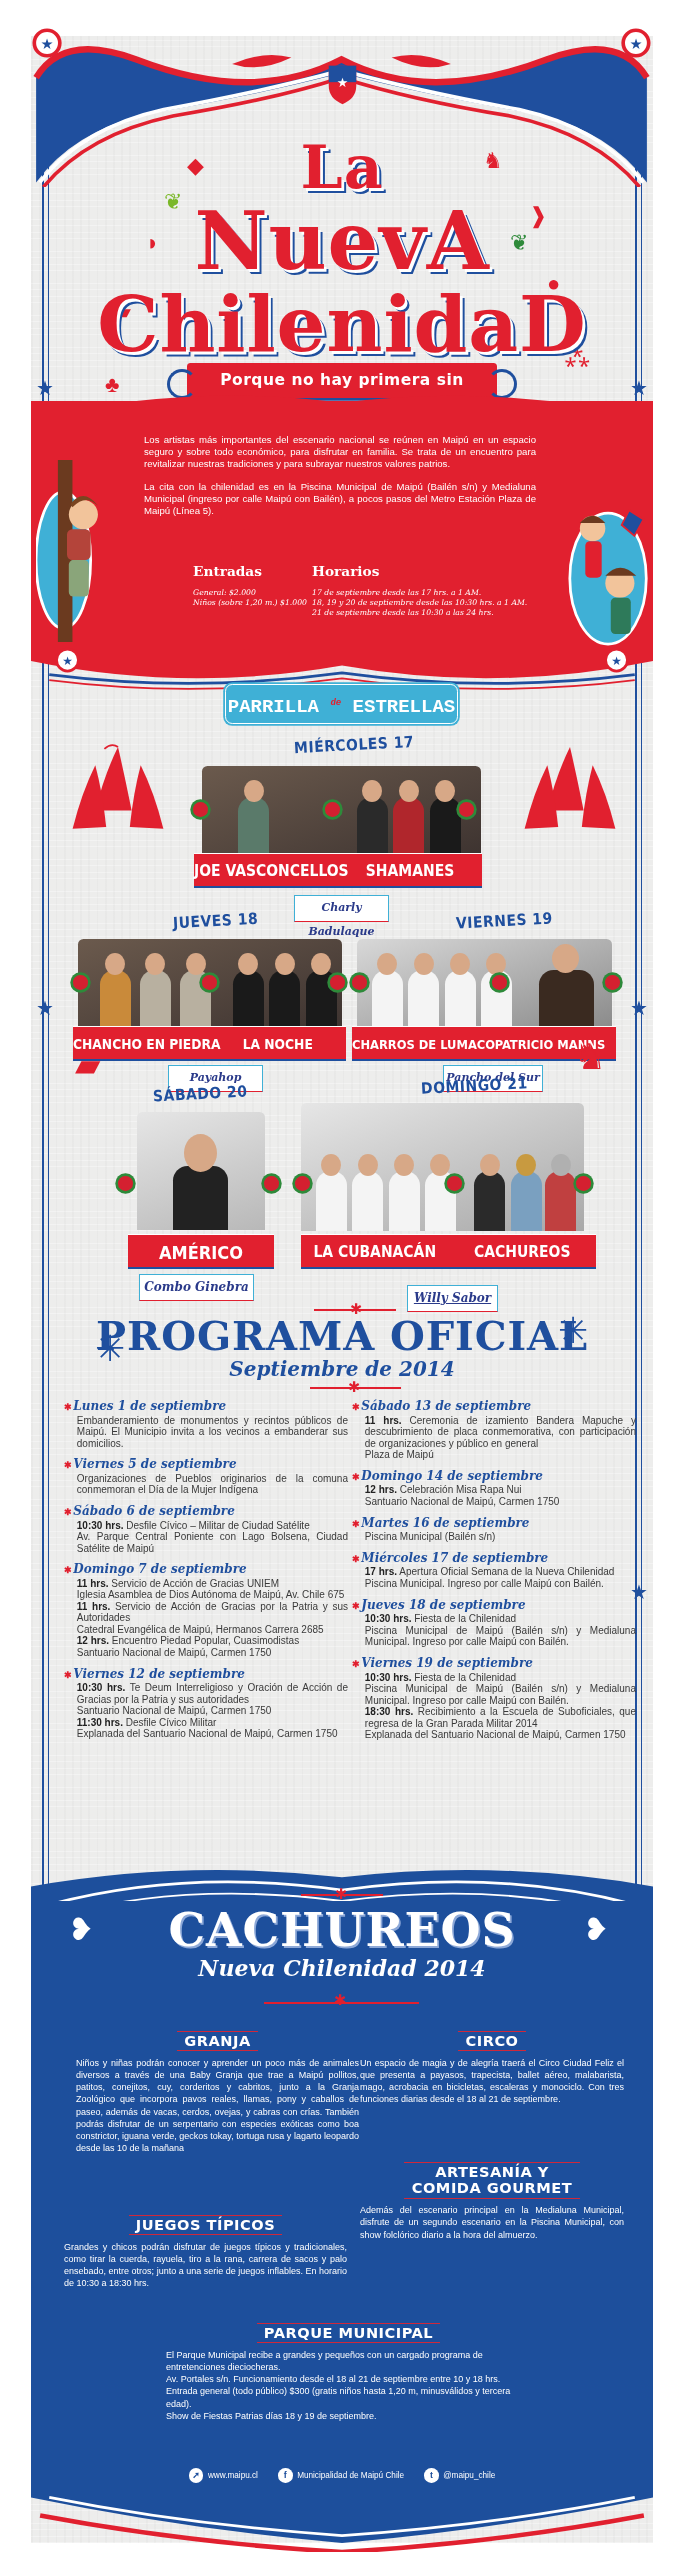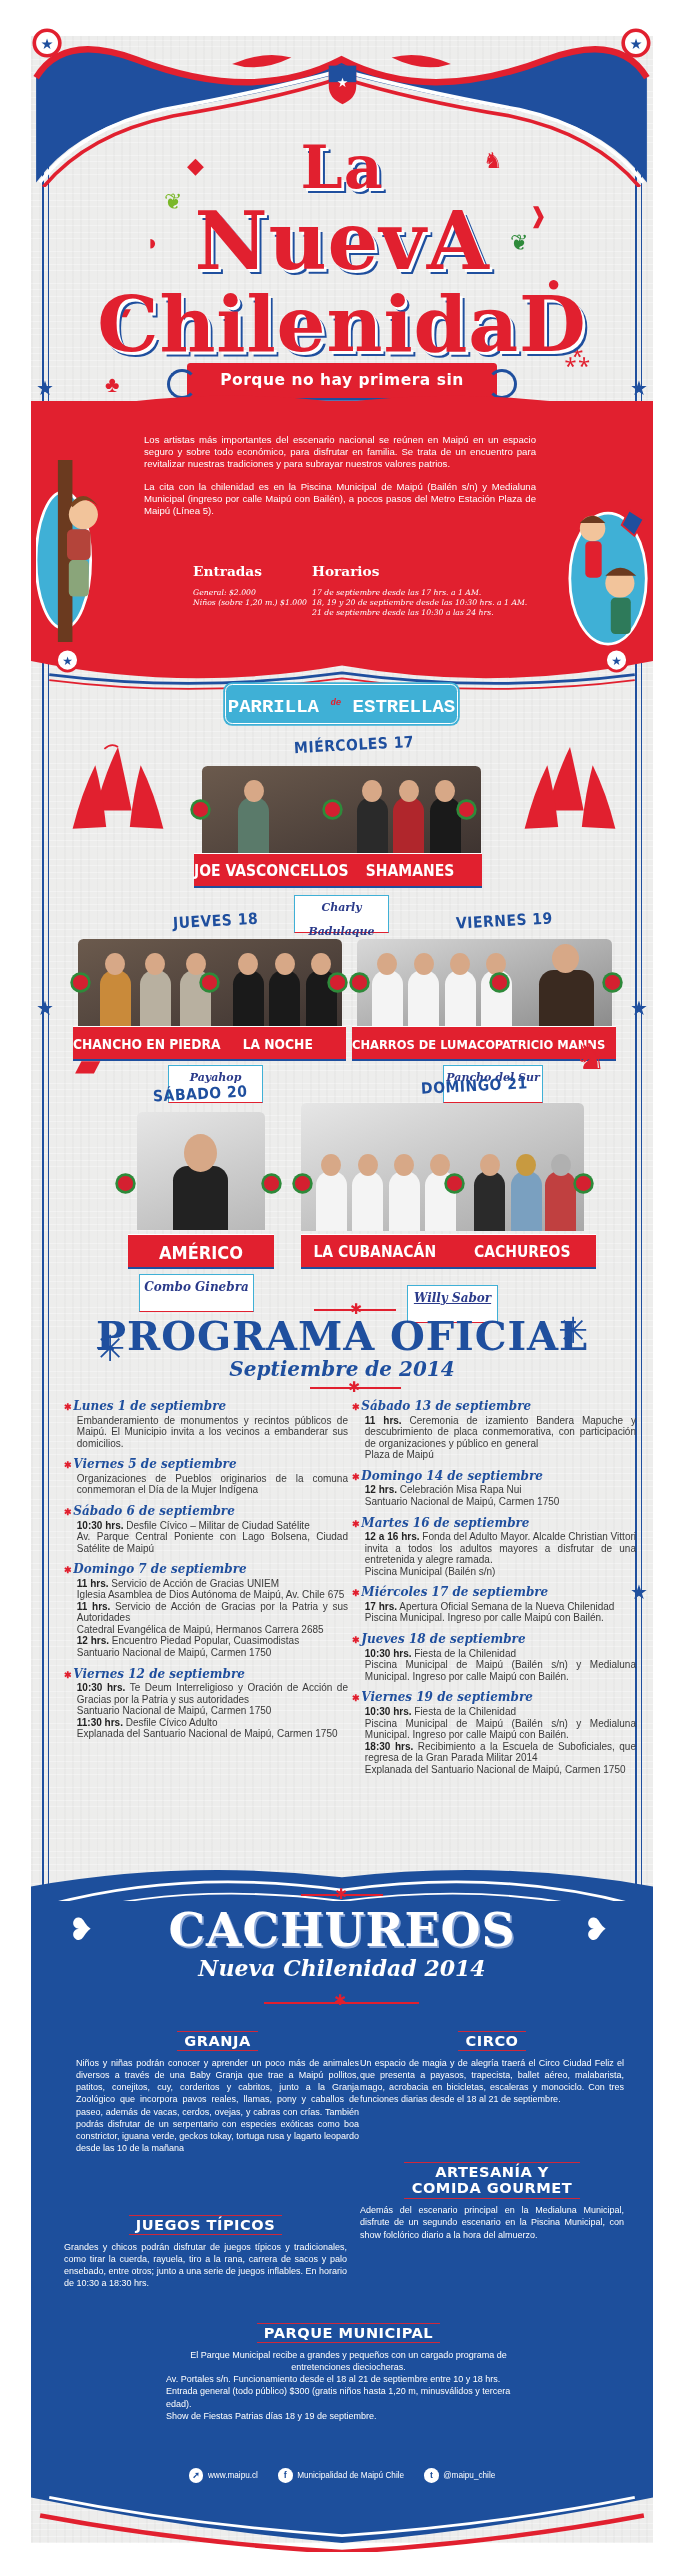--- a/index.html
+++ b/index.html
@@ -60,21 +60,21 @@
   .bell { position: absolute; width: 100px; height: 118px; }
 
   
   .day-label { position: absolute; color: #1f4f9e; font-weight: bold; font-size: 15.5px; font-family: "DejaVu Sans Condensed", "DejaVu Sans", sans-serif; letter-spacing: 0.5px; transform: rotate(-3deg); }
   .photo { position: absolute; background: linear-gradient(160deg, #6b5a4d, #3d3330); border-radius: 5.5px 5.5px 0 0; overflow: hidden; }
   .photo .fig { position: absolute; bottom: 0; width: 31px; height: 60px; border-radius: 14.6px 14.6px 0 0; }
   .photo .head { position: absolute; width: 20px; height: 22px; border-radius: 50%; background: #d7a887; }
   .flower { position: absolute; width: 14.6px; height: 14.6px; border-radius: 50%; background: #d42030; box-shadow: 0 0 0 2.7px #2e8a3a; }
   .ribbon { position: absolute; height: 35px; background: #e1202f; color: #ffffff; font-weight: bold; font-size: 15.5px; line-height: 35px; text-align: center; border-bottom: 2.7px solid #1f4f9e; border-top: 1.8px solid #ffffff; font-family: "DejaVu Sans Condensed", "DejaVu Sans", sans-serif; white-space: nowrap; }
   .ribbon .half { display: inline-block; width: 50%; text-align: center; }
-  .tag { position: absolute; height: 38px; background: #ffffff; border: 1.8px solid #3fb0d6; border-bottom: 1.8px solid #e1202f; color: #2a3a8a; font-family: "DejaVu Serif", serif; font-weight: bold; font-style: italic; font-size: 11px; text-align: center; line-height: 24px; }
+  .tag { position: absolute; height: 27px; background: #ffffff; border: 1.8px solid #3fb0d6; border-bottom: 1.8px solid #e1202f; color: #2a3a8a; font-family: "DejaVu Serif", serif; font-weight: bold; font-style: italic; font-size: 11px; text-align: center; line-height: 24px; }
 
   
   .programa-title { position: absolute; left: 0; top: 1294px; width: 684px; text-align: center; color: #1f4f9e; font-family: "DejaVu Serif", serif; font-weight: bold; }
   .programa-title .big { font-size: 40px; line-height: 44px; letter-spacing: 0.9px; }
   .programa-title .sub { font-size: 20px; font-style: italic; line-height: 22px; }
   .flourish { position: absolute; height: 1.8px; background: #e1202f; }
   .flourish-star { position: absolute; color: #e1202f; font-size: 14.6px; line-height: 1; }
   .big-star { position: absolute; color: #1f4f9e; font-size: 36px; line-height: 1; }
 
   .program-col { position: absolute; top: 1399px; width: 284px; }
@@ -368,21 +368,21 @@
           <div><span>Catedral Evangélica de Maipú, Hermanos Carrera 2685</span></div>
           <div><b>12 hrs.</b> <span>Encuentro Piedad Popular, Cuasimodistas</span></div>
           <div><span>Santuario Nacional de Maipú, Carmen 1750</span></div>
         </div>
       </div>
       <div class="event">
         <div class="event-day"><span class="bullet">✱</span><span>Viernes 12 de septiembre</span></div>
         <div class="event-body">
           <div><b>10:30 hrs.</b> <span>Te Deum Interreligioso y Oración de Acción de Gracias por la Patria y sus autoridades</span></div>
           <div><span>Santuario Nacional de Maipú, Carmen 1750</span></div>
-          <div><b>11:30 hrs.</b> <span>Desfile Cívico Adulto</span></div>
+          <div><b>11:30 hrs.</b> <span>Desfile Cívico Militar</span></div>
           <div><span>Explanada del Santuario Nacional de Maipú, Carmen 1750</span></div>
         </div>
       </div>
     </div>
   <div class="program-col right" id="prog-right">
       <div class="event">
         <div class="event-day"><span class="bullet">✱</span><span>Sábado 13 de septiembre</span></div>
         <div class="event-body">
           <div><b>11 hrs.</b> <span>Ceremonia de izamiento Bandera Mapuche y descubrimiento de placa conmemorativa, con participación de organizaciones y público en general</span></div>
           <div><span>Plaza de Maipú</span></div>
@@ -391,21 +391,20 @@
       <div class="event">
         <div class="event-day"><span class="bullet">✱</span><span>Domingo 14 de septiembre</span></div>
         <div class="event-body">
           <div><b>12 hrs.</b> <span>Celebración Misa Rapa Nui</span></div>
           <div><span>Santuario Nacional de Maipú, Carmen 1750</span></div>
         </div>
       </div>
       <div class="event">
         <div class="event-day"><span class="bullet">✱</span><span>Martes 16 de septiembre</span></div>
         <div class="event-body">
-          <div><b>12 a 16 hrs.</b> <span>Fonda del Adulto Mayor. Alcalde Christian Vittori invita a todos los adultos mayores a disfrutar de una entretenida y alegre ramada.</span></div>
           <div><span>Piscina Municipal (Bailén s/n)</span></div>
         </div>
       </div>
       <div class="event">
         <div class="event-day"><span class="bullet">✱</span><span>Miércoles 17 de septiembre</span></div>
         <div class="event-body">
           <div><b>17 hrs.</b> <span>Apertura Oficial Semana de la Nueva Chilenidad</span></div>
           <div><span>Piscina Municipal. Ingreso por calle Maipú con Bailén.</span></div>
         </div>
       </div>
@@ -465,21 +464,21 @@
   <div class="attr-block" style="left:360px;top:2162px;width:264px;">
     <h4>
         <span>ARTESANÍA Y</span>
         <br>
         <span>COMIDA GOURMET</span>
       </h4>
     <p>Además del escenario principal en la Medialuna Municipal, disfrute de un segundo escenario en la Piscina Municipal, con show folclórico diario a la hora del almuerzo.</p>
   </div>
   <div class="attr-block" style="left:166px;top:2323px;width:365px;">
     <h4>PARQUE MUNICIPAL</h4>
-    <p style="text-align:center;">El Parque Municipal recibe a grandes y pequeños con un cargado programa de entretenciones dieciocheras.</p>
+    <p style="text-align:left;">El Parque Municipal recibe a grandes y pequeños con un cargado programa de entretenciones dieciocheras.</p>
     <p style="text-align:left;">Av. Portales s/n. Funcionamiento desde el 18 al 21 de septiembre entre 10 y 18 hrs. Entrada general (todo público) $300 (gratis niños hasta 1,20 m, minusválidos y tercera edad).</p>
     <p style="text-align:left;">Show de Fiestas Patrias días 18 y 19 de septiembre.</p>
   </div>
 
   <div class="footer-links">
     <a class="footer-link">
       <span class="footer-icon">➚</span>
       <span>www.maipu.cl</span>
     </a>
     <a class="footer-link">

